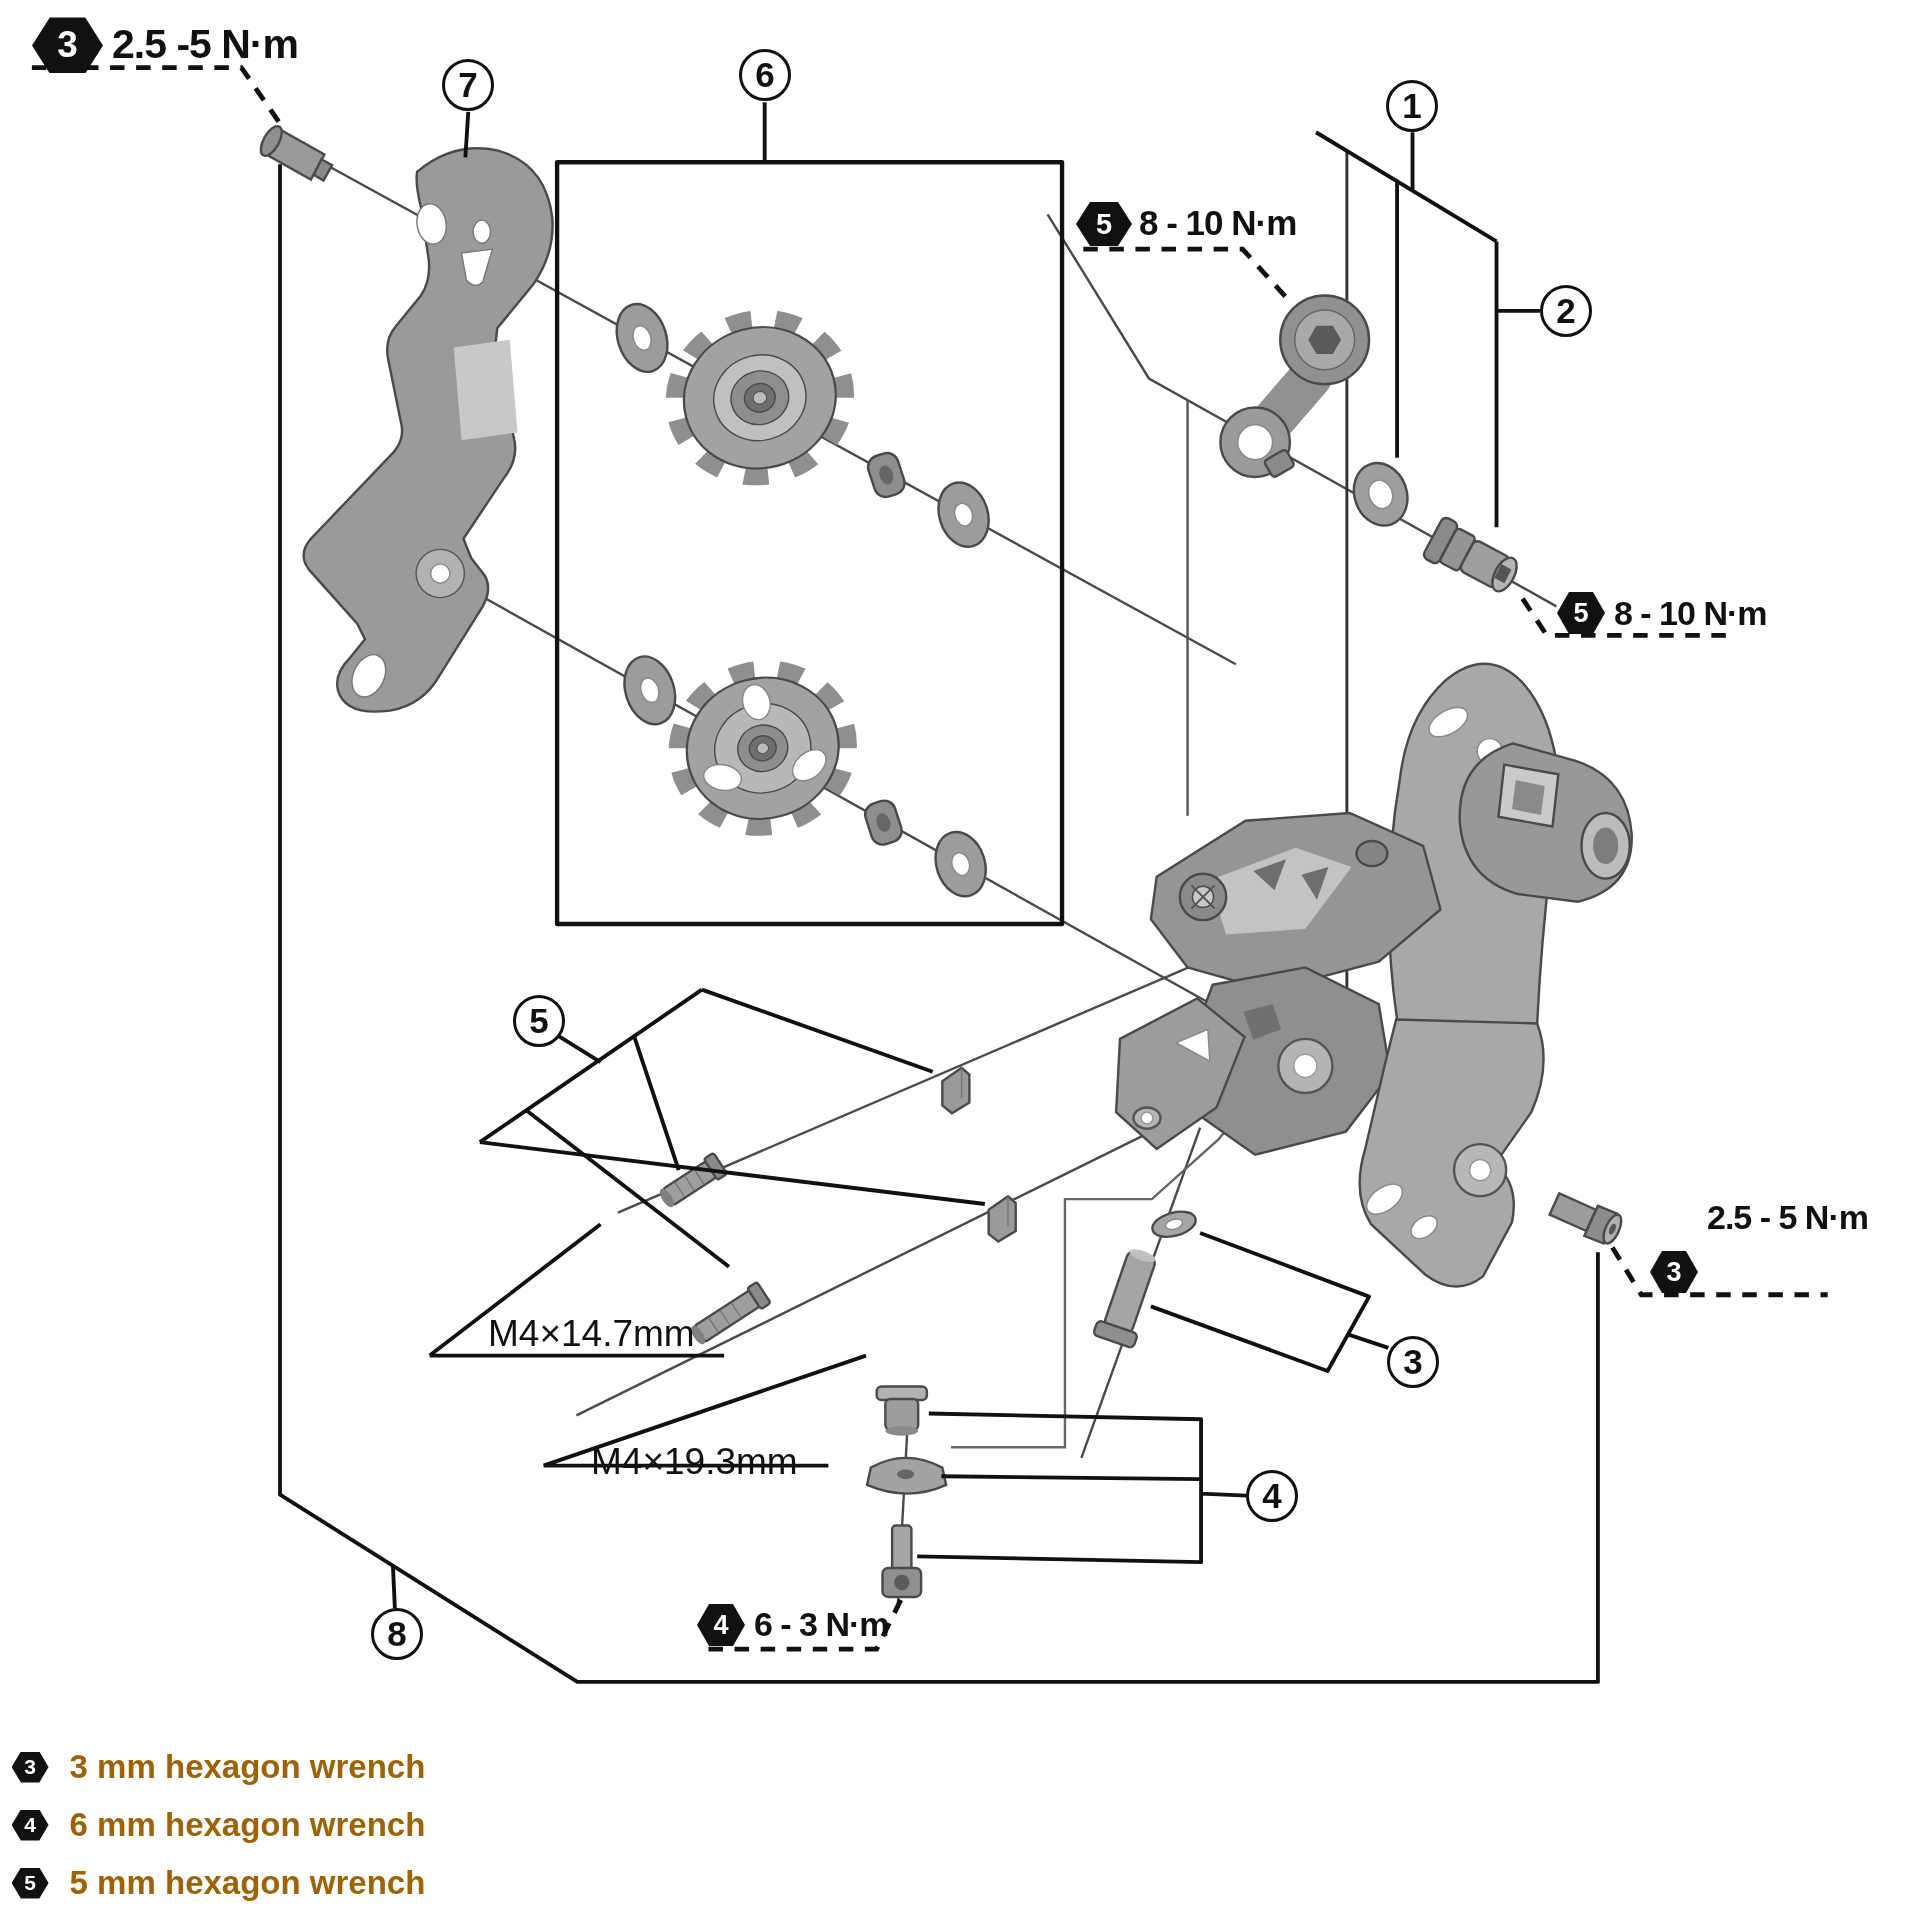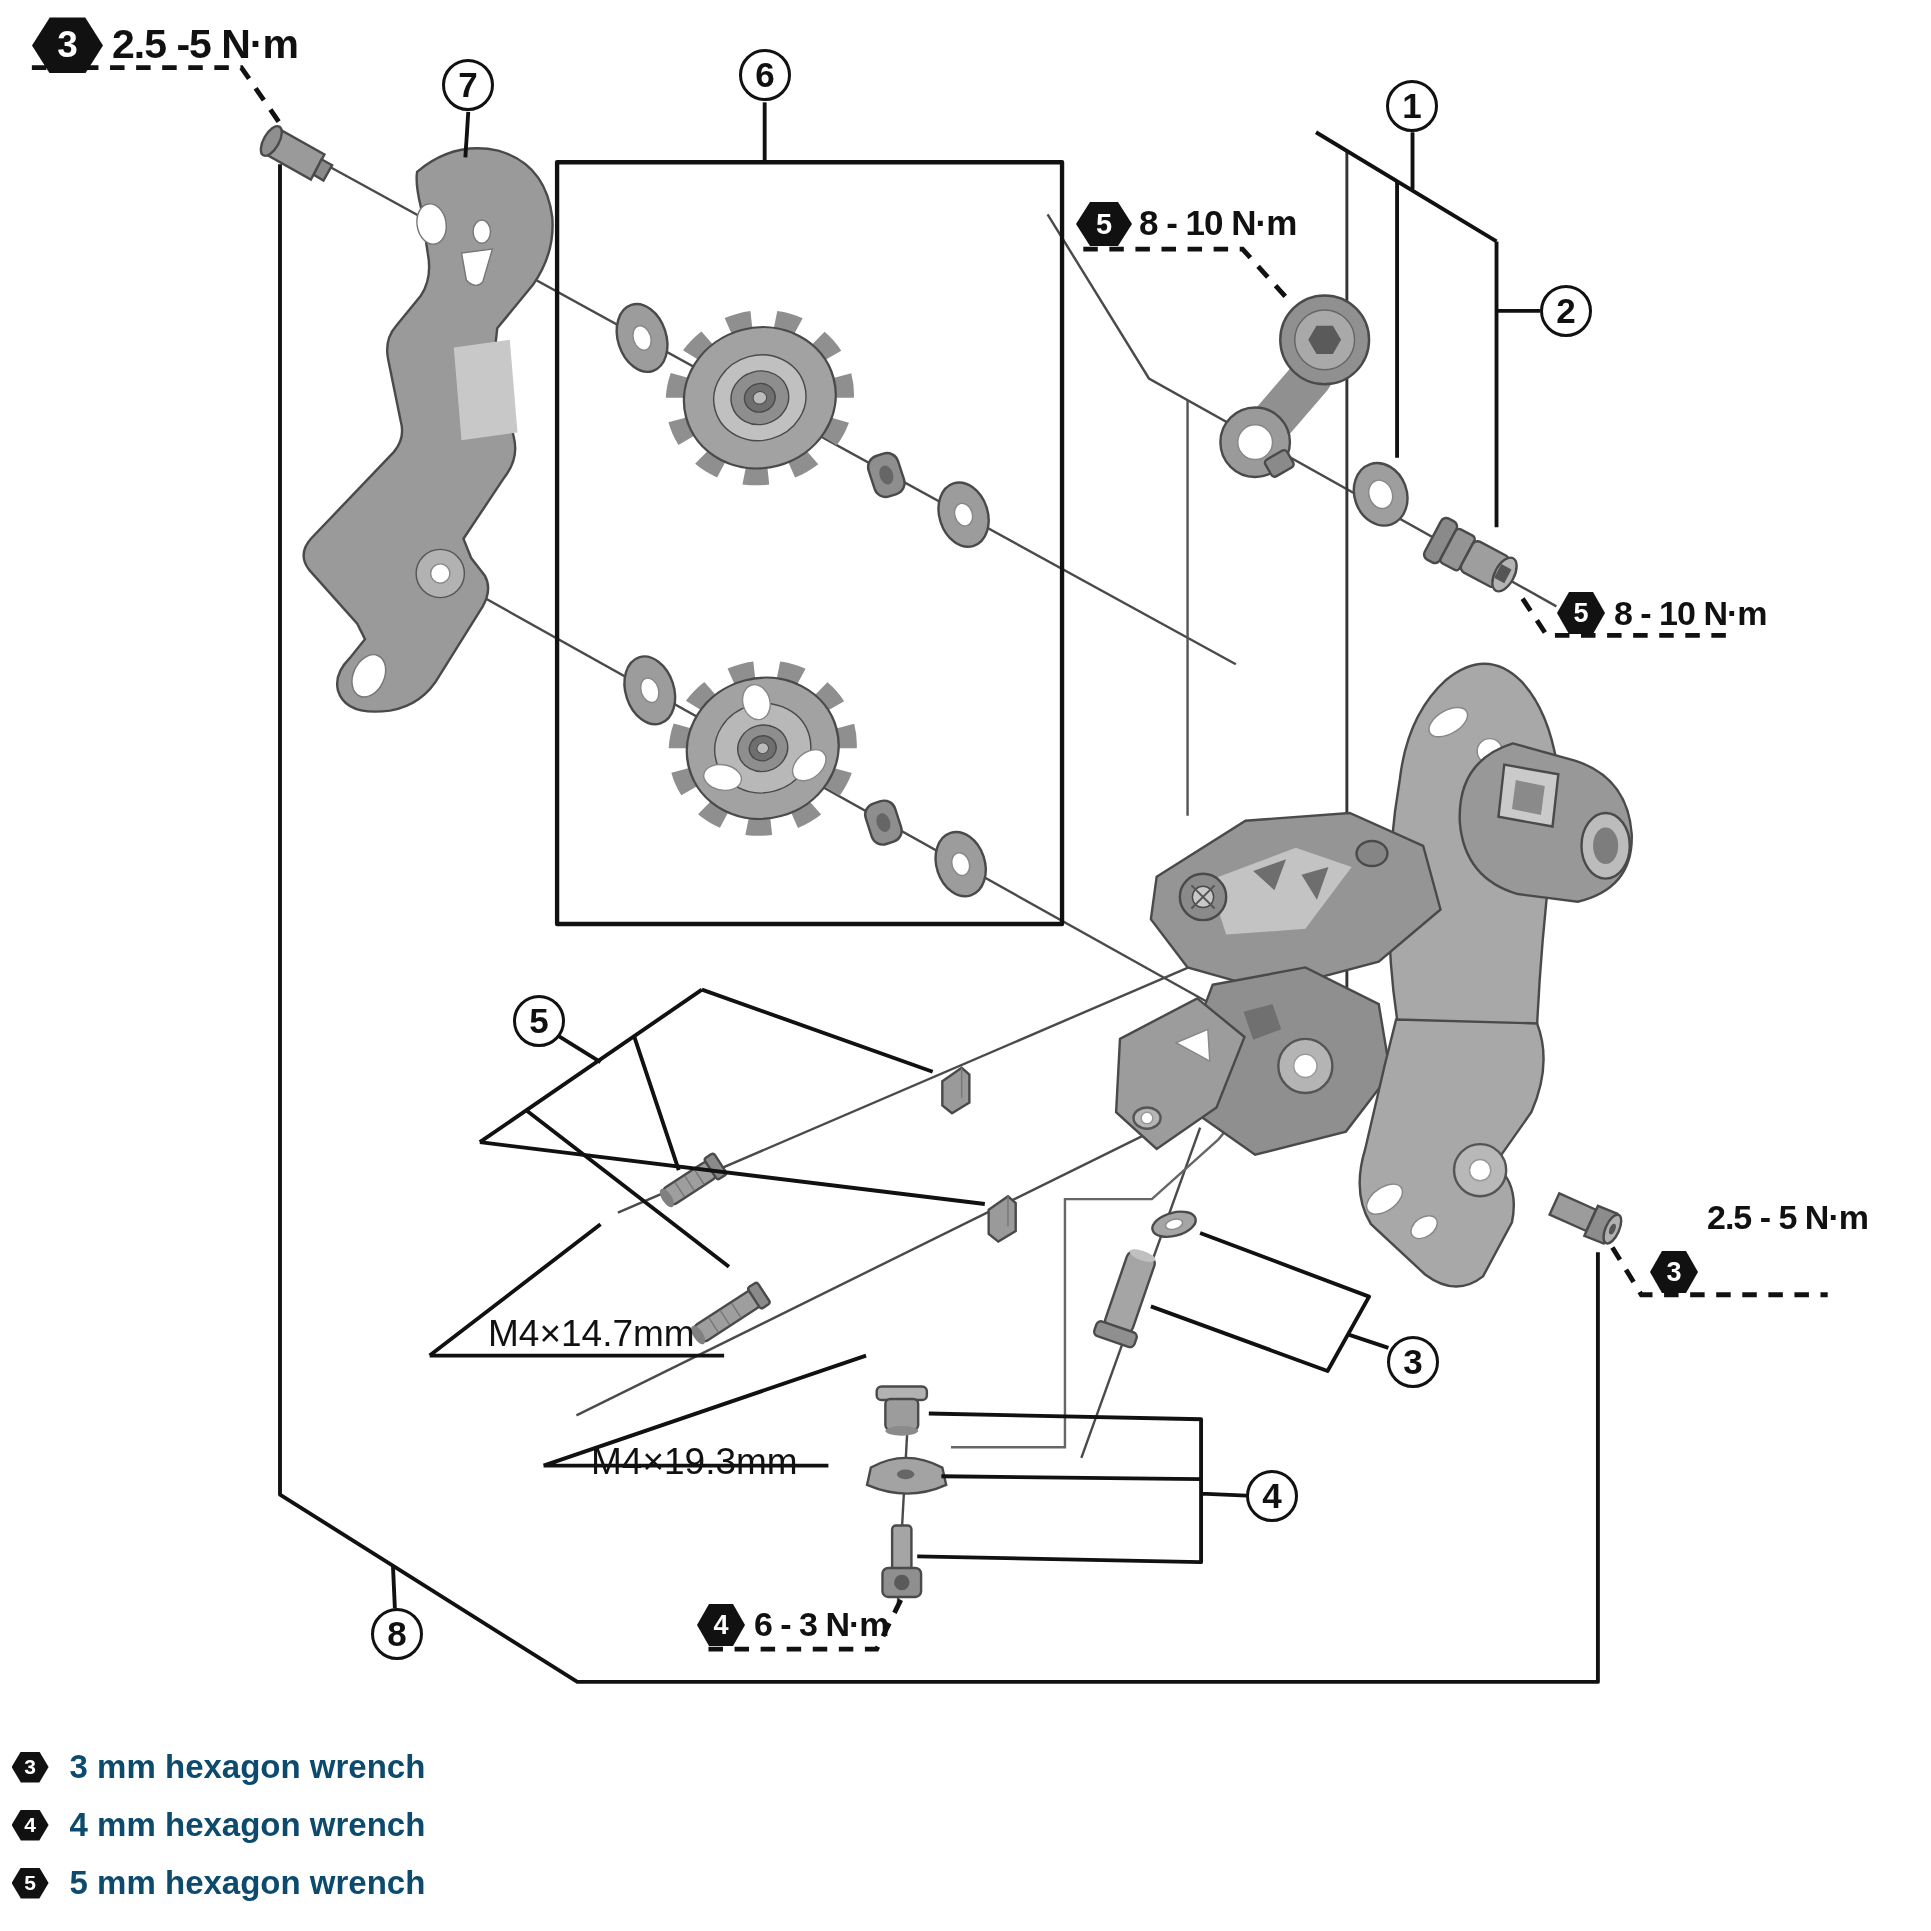--- a/index.html
+++ b/index.html
@@ -12,21 +12,21 @@
   .hexbadge{position:absolute;background:#111;color:#fff;display:flex;align-items:center;justify-content:center;
             clip-path:polygon(25% 0%,75% 0%,100% 50%,75% 100%,25% 100%,0% 50%);
             font-weight:bold;z-index:5;}
   .torquetext{position:absolute;font-weight:bold;color:#111;white-space:nowrap;z-index:5;
               letter-spacing:-1px;}
   .sizelabel{position:absolute;font-weight:normal;color:#111;white-space:nowrap;z-index:5;}
   .legend-row{position:absolute;display:flex;align-items:center;gap:21px;z-index:5;}
   .legend-hex{width:37px;height:31px;background:#111;color:#fff;display:flex;align-items:center;justify-content:center;
               clip-path:polygon(25% 0%,75% 0%,100% 50%,75% 100%,25% 100%,0% 50%);
               font:bold 21px "Liberation Sans",sans-serif;flex:0 0 auto;}
-  .legend-label{font:bold 33px "Liberation Sans",sans-serif;color:#0c4a6e;}
+  .legend-label{font:bold 33px "Liberation Sans",sans-serif;color:#a16207;}
 </style>
 </head>
 <body>
 
 <div id="stage">
 
 <svg id="art" width="1931" height="1931" viewBox="0 0 2000 2000">
 
   <g stroke="#4a4a4a" stroke-width="2.5" fill="none">
     <line x1="340" y1="172" x2="1280" y2="688"></line>
@@ -285,21 +285,21 @@
 
   <div class="sizelabel" style="left:488px;top:1313px;font-size:37px">M4×14.7mm</div>
   <div class="sizelabel" style="left:591px;top:1441px;font-size:37px">M4×19.3mm</div>
 
   <div class="legend-row" style="left:11.6px;top:1748px">
     <div class="legend-hex">3</div>
     <div class="legend-label">3 mm hexagon wrench</div>
   </div>
   <div class="legend-row" style="left:11.6px;top:1806px">
     <div class="legend-hex">4</div>
-    <div class="legend-label">4 mm hexagon wrench</div>
+    <div class="legend-label">6 mm hexagon wrench</div>
   </div>
   <div class="legend-row" style="left:11.6px;top:1864px">
     <div class="legend-hex">5</div>
     <div class="legend-label">5 mm hexagon wrench</div>
   </div>
 
 </div>
 
 
 </body></html>

